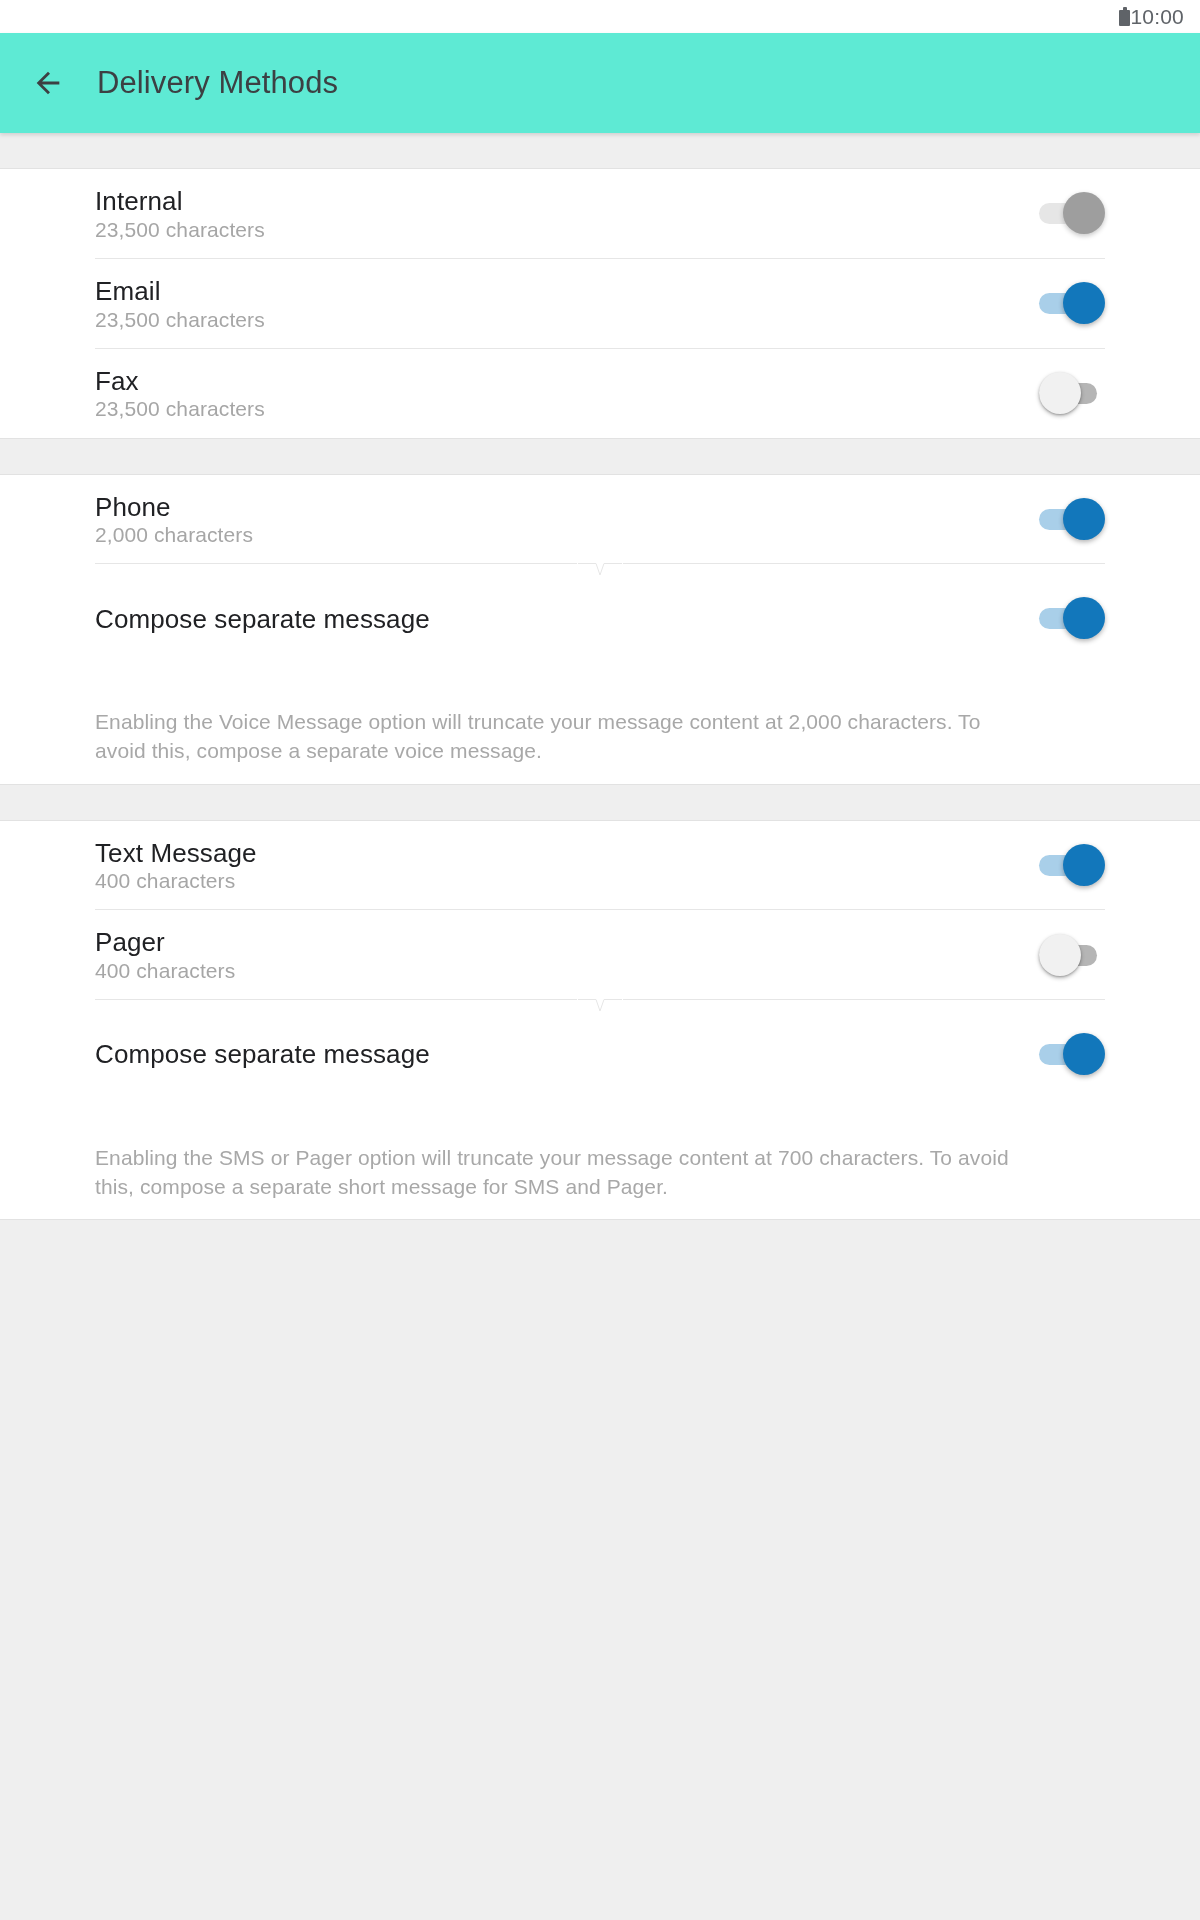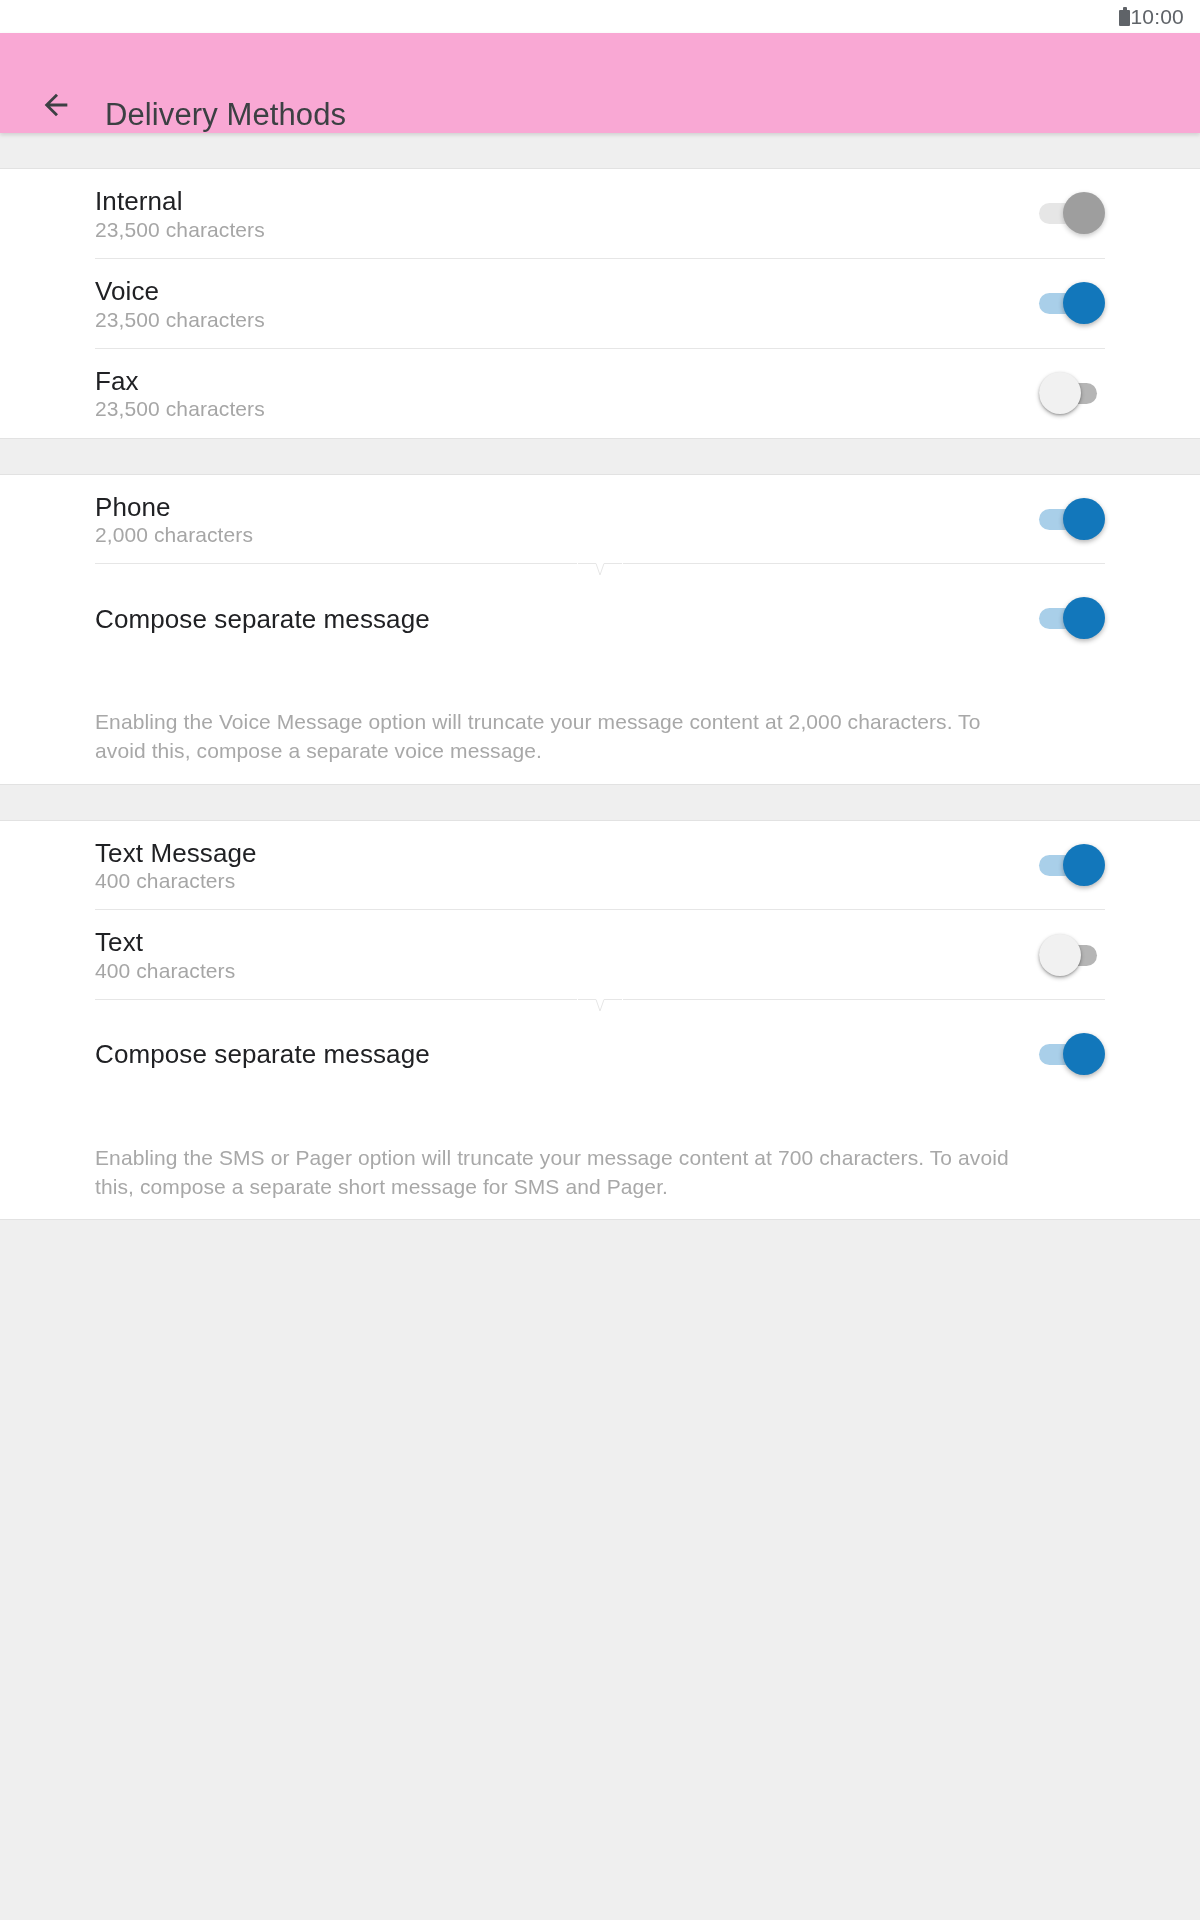--- a/index.html
+++ b/index.html
@@ -58,24 +58,24 @@
     font-size: 21px;
     color: #5f6368;
     letter-spacing: 0.2px;
     line-height: 1;
   }
 
   
   .app-bar {
     position: relative;
     height: 100px;
-    background: #f9a8d4;
-    display: flex;
-    align-items: flex-end;
-    padding-left: 28px;
+    background: #5eead4;
+    display: flex;
+    align-items: center;
+    padding-left: 20px;
     box-shadow: 0 2px 4px rgba(0,0,0,0.13);
     z-index: 5;
   }
   .back-btn {
     width: 56px;
     height: 56px;
     display: flex;
     align-items: center;
     justify-content: center;
     cursor: pointer;
@@ -257,21 +257,21 @@
         <div class="switch on-disabled">
           <span class="track"></span>
             <span class="thumb"></span>
         </div>
       </div>
 
       <div class="divider"></div>
 
       <div class="row">
         <div class="row-main">
-          <div class="row-title">Voice</div>
+          <div class="row-title">Email</div>
           <div class="row-sub">23,500 characters</div>
         </div>
         <div class="switch on">
           <span class="track"></span>
             <span class="thumb"></span>
         </div>
       </div>
 
       <div class="divider"></div>
 
@@ -338,21 +338,21 @@
         <div class="switch on">
           <span class="track"></span>
             <span class="thumb"></span>
         </div>
       </div>
 
       <div class="divider"></div>
 
       <div class="row">
         <div class="row-main">
-          <div class="row-title">Text</div>
+          <div class="row-title">Pager</div>
           <div class="row-sub">400 characters</div>
         </div>
         <div class="switch off">
           <span class="track"></span>
             <span class="thumb"></span>
         </div>
       </div>
 
       <div class="divider-notched">
         <span class="line-l"></span>

